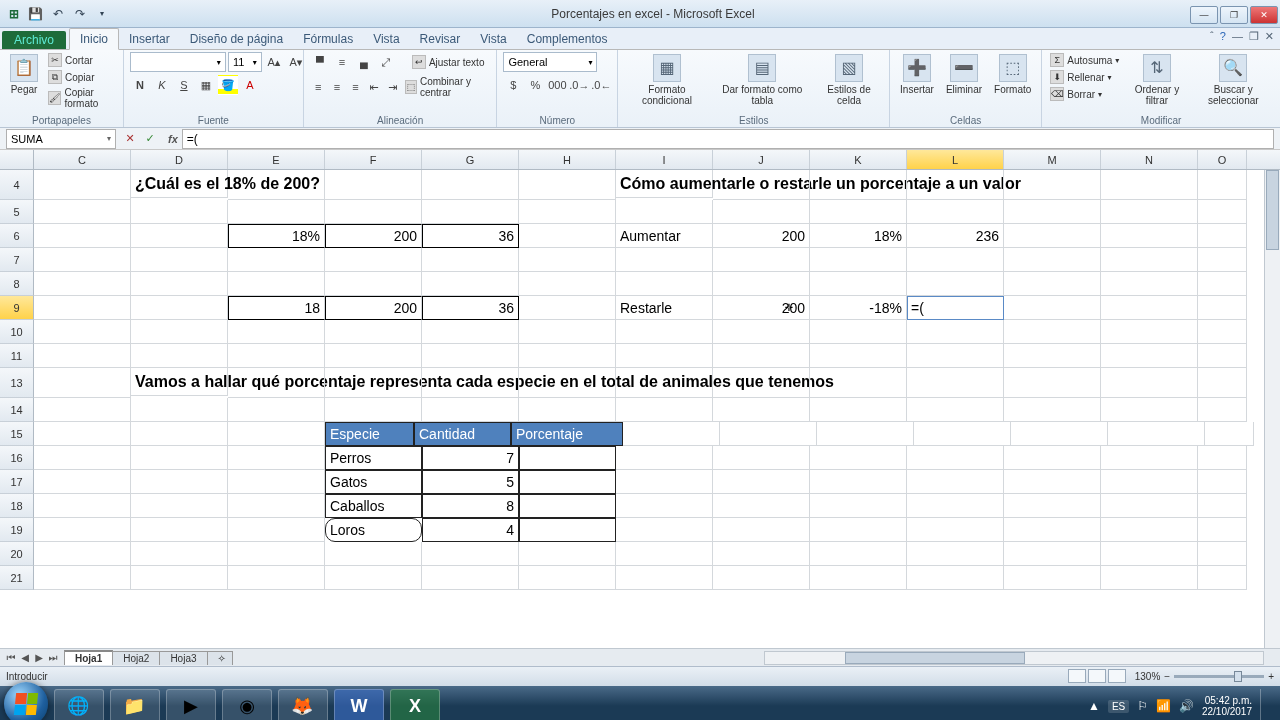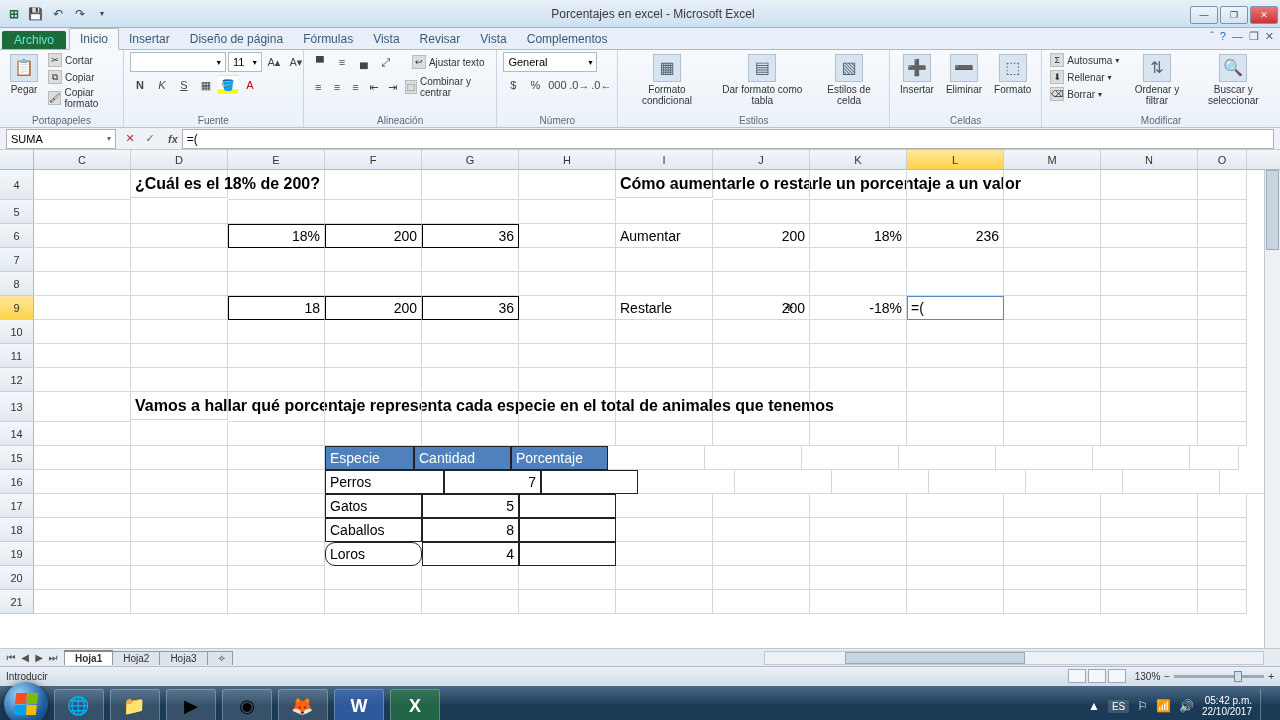--- a/index.html
+++ b/index.html
@@ -455,36 +455,20 @@
         <div class="cell" style="width: 97px;"></div>
         <div class="cell" style="width: 97px;"></div>
         <div class="cell" style="width: 97px;"></div>
         <div class="cell" style="width: 97px;"></div>
         <div class="cell" style="width: 97px;"></div>
         <div class="cell" style="width: 97px;"></div>
         <div class="cell" style="width: 97px;"></div>
         <div class="cell" style="width: 97px;"></div>
         <div class="cell" style="width: 49px;"></div>
       </div>
-      <div class="row">
-        <div class="rowhdr">12</div>
-        <div class="cell" style="width: 97px;"></div>
-        <div class="cell" style="width: 97px;"></div>
-        <div class="cell" style="width: 97px;"></div>
-        <div class="cell" style="width: 97px;"></div>
-        <div class="cell" style="width: 97px;"></div>
-        <div class="cell" style="width: 97px;"></div>
-        <div class="cell" style="width: 97px;"></div>
-        <div class="cell" style="width: 97px;"></div>
-        <div class="cell" style="width: 97px;"></div>
-        <div class="cell" style="width: 97px;"></div>
-        <div class="cell" style="width: 97px;"></div>
-        <div class="cell" style="width: 97px;"></div>
-        <div class="cell" style="width: 49px;"></div>
-      </div>
       <div class="row" style="height: 30px;">
         <div class="rowhdr" style="line-height: 30px;">13</div>
         <div class="cell" style="width: 97px;"></div>
         <div class="cell heading" style="width: 97px;">Vamos a hallar qué porcentaje representa cada especie en el total de animales que tenemos</div>
         <div class="cell" style="width: 97px;"></div>
         <div class="cell" style="width: 97px;"></div>
         <div class="cell" style="width: 97px;"></div>
         <div class="cell" style="width: 97px;"></div>
         <div class="cell" style="width: 97px;"></div>
         <div class="cell" style="width: 97px;"></div>
@@ -510,35 +494,35 @@
         <div class="cell" style="width: 97px;"></div>
         <div class="cell" style="width: 49px;"></div>
       </div>
       <div class="row">
         <div class="rowhdr">15</div>
         <div class="cell" style="width: 97px;"></div>
         <div class="cell" style="width: 97px;"></div>
         <div class="cell" style="width: 97px;"></div>
         <div class="cell tblhdr" style="width: 89px;">Especie</div>
         <div class="cell tblhdr" style="width: 97px;">Cantidad</div>
-        <div class="cell tblhdr" style="width: 97px;">Porcentaje</div>
+        <div class="cell tblhdr" style="width: 112px;">Porcentaje</div>
         <div class="cell" style="width: 97px;"></div>
         <div class="cell" style="width: 97px;"></div>
         <div class="cell" style="width: 97px;"></div>
         <div class="cell" style="width: 97px;"></div>
         <div class="cell" style="width: 97px;"></div>
         <div class="cell" style="width: 97px;"></div>
         <div class="cell" style="width: 49px;"></div>
       </div>
       <div class="row">
         <div class="rowhdr">16</div>
         <div class="cell" style="width: 97px;"></div>
         <div class="cell" style="width: 97px;"></div>
         <div class="cell" style="width: 97px;"></div>
-        <div class="cell tblcell" style="width: 119px;">Perros</div>
+        <div class="cell tblcell" style="width: 97px;">Perros</div>
         <div class="cell tblcell r" style="width: 97px;">7</div>
         <div class="cell tblcell" style="width: 97px;"></div>
         <div class="cell" style="width: 97px;"></div>
         <div class="cell" style="width: 97px;"></div>
         <div class="cell" style="width: 97px;"></div>
         <div class="cell" style="width: 97px;"></div>
         <div class="cell" style="width: 97px;"></div>
         <div class="cell" style="width: 97px;"></div>
         <div class="cell" style="width: 49px;"></div>
       </div>

